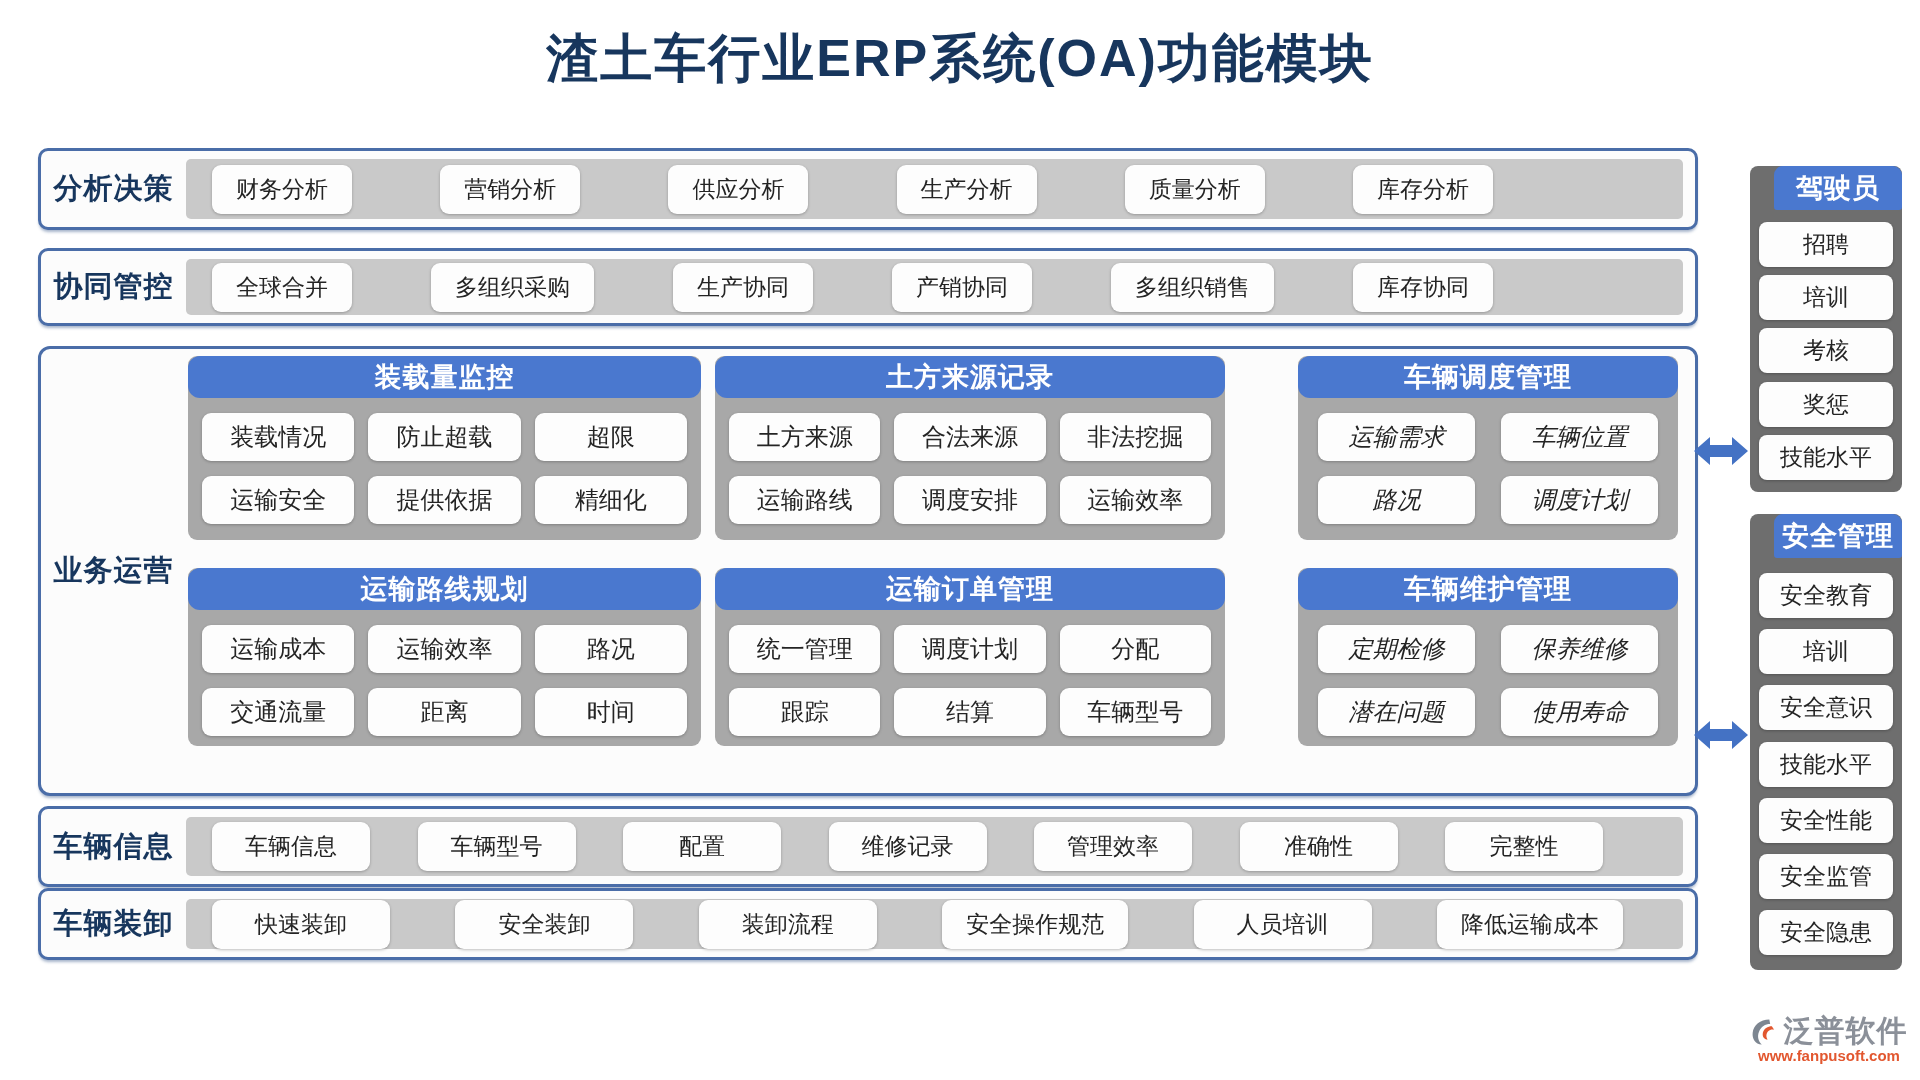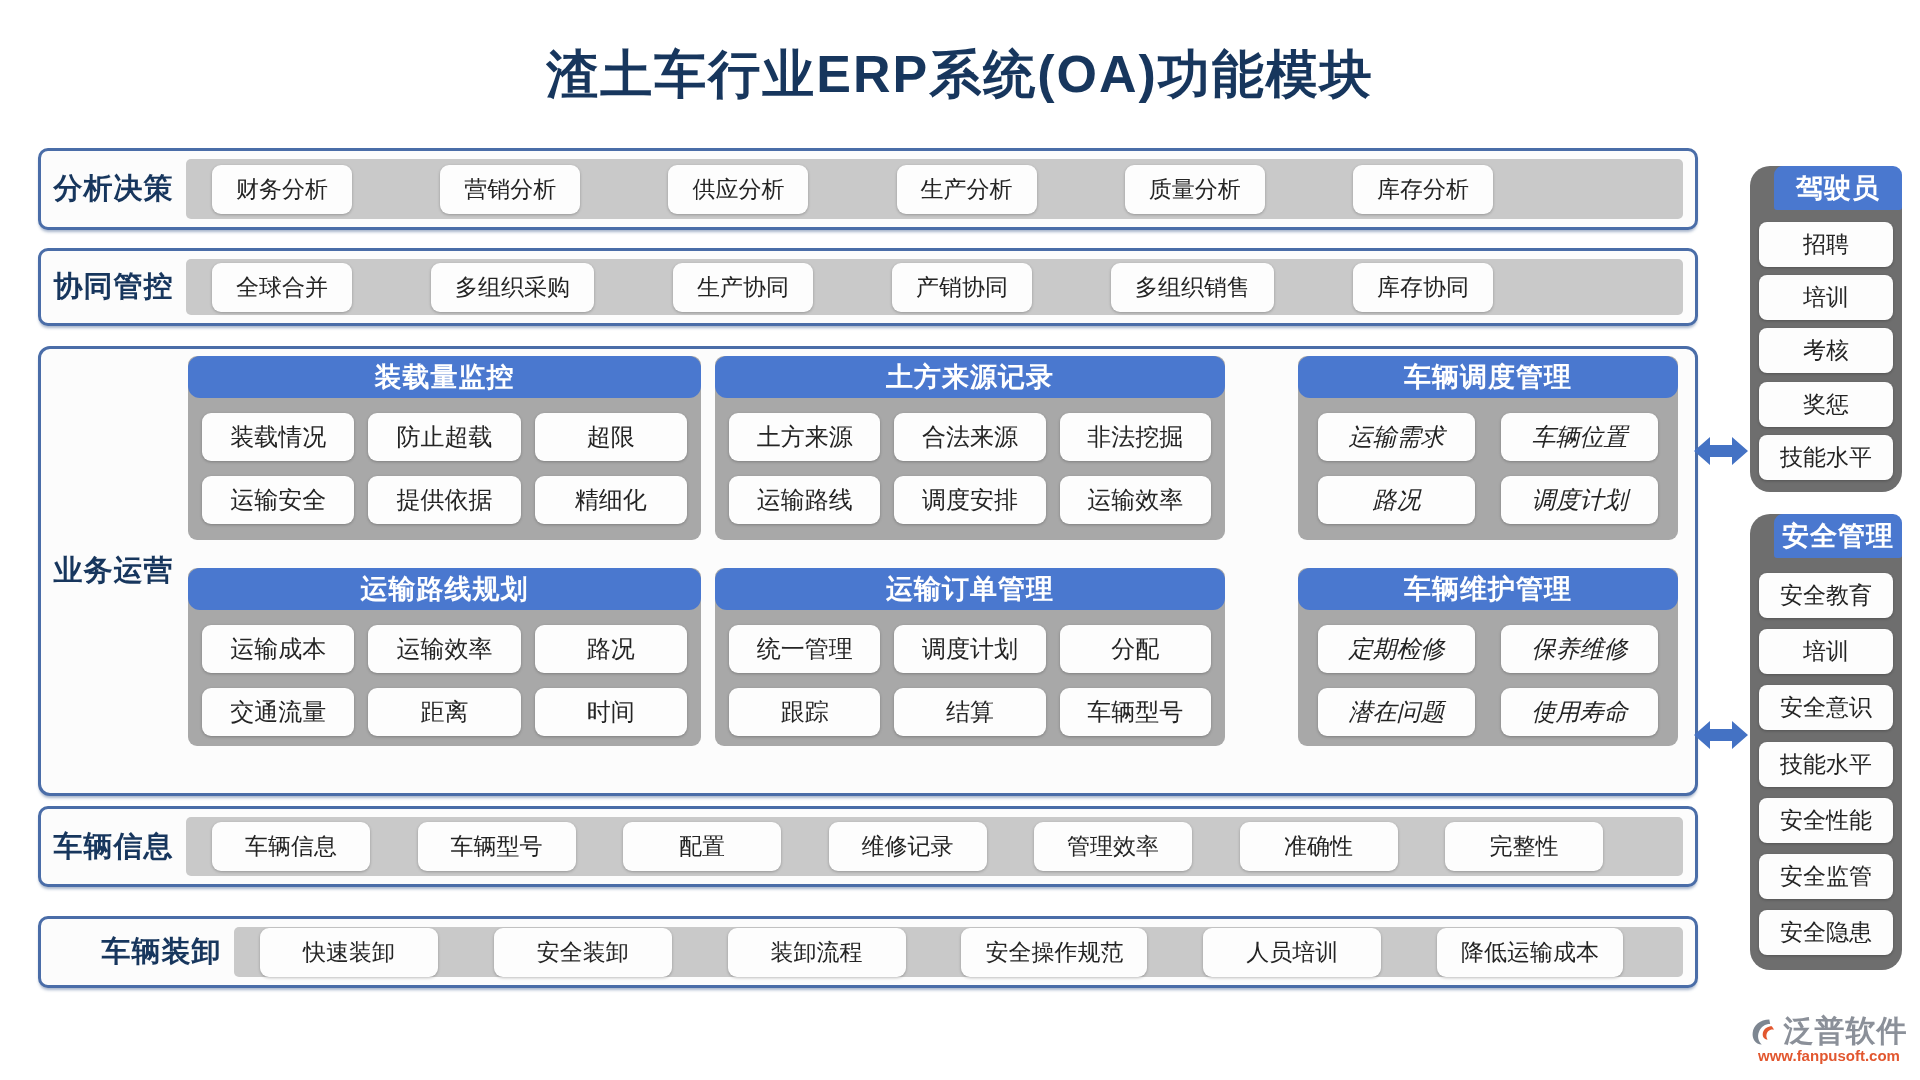--- a/index.html
+++ b/index.html
@@ -1,34 +1,34 @@
 <!DOCTYPE html>
 <html style="--title-navy: #17365d; --border-blue: #4a6da8; --header-blue: #4a78cf; --band-gray: #c9c9c9; --panel-gray: #a8a8a8; --sidebar-gray: #6e6e6e; --arrow-blue: #4472c4; --chip-white: #fdfdfd; --logo-orange: #e2572f; --logo-gray: #8b9099;"><head>
 <meta charset="utf-8">
 <style>
   html,body{margin:0;padding:0;background:#ffffff;}
   .canvas{
     position:relative;width:1920px;height:1080px;background:#ffffff;overflow:hidden;
     font-family:"Liberation Sans","DejaVu Sans",sans-serif;
   }
   .title{
-    position:absolute;top:40px;left:0;width:100%;margin:0;text-align:center;
+    position:absolute;top:24px;left:0;width:100%;margin:0;text-align:center;
     font-size:52px;font-weight:bold;letter-spacing:2px;color:var(--title-navy,#17365d);
   }
   
   .strip{
     position:absolute;left:38px;width:1660px;box-sizing:border-box;
     border:3px solid var(--border-blue,#4a6da8);border-radius:10px;background:#fcfcfc;
     display:flex;align-items:center;
     box-shadow:0 3px 3px -1px rgba(60,90,140,.45);
   }
   .s1{top:148px;height:82px;}
   .s2{top:248px;height:78px;}
   .s3{top:806px;height:81px;}
-  .s4{top:916px;height:72px;padding-left:48px;}
+  .s4{top:888px;height:72px;}
   .strip-label{
     width:145px;text-align:center;font-size:29px;font-weight:bold;
     color:var(--title-navy,#1d3a66);flex:0 0 auto;letter-spacing:1px;
   }
   .band{
     flex:1;align-self:stretch;margin:8px 12px 8px 0;background:var(--band-gray,#c9c9c9);
     border-radius:5px;display:flex;align-items:center;justify-content:space-between;
     padding:0 26px;box-sizing:border-box;
   }
   .s1 .band,.s2 .band{padding-right:190px;}
@@ -65,21 +65,21 @@
   }
   .panel-body{
     display:grid;padding:15px 14px 14px 14px;column-gap:14px;row-gap:15px;
   }
   .panel-body.cols3{grid-template-columns:repeat(3,1fr);}
   .panel-body.cols2{grid-template-columns:repeat(2,1fr);padding:15px 20px;column-gap:26px;font-style:italic;}
   .panel-body .chip{font-size:24px;padding:8px 13px;}
   
   .side{
     position:absolute;width:152px;background:var(--sidebar-gray,#6e6e6e);
-    border-radius:20px;box-sizing:border-box;padding-left:24px;
+    border-radius:8px;box-sizing:border-box;padding-left:24px;
   }
   .side-driver{left:1750px;top:166px;height:326px;}
   .side-safety{left:1750px;top:514px;height:456px;}
   .side-hdr{
     background:var(--header-blue,#4a78cf);color:#ffffff;font-weight:bold;font-size:27px;
     height:44px;line-height:44px;text-align:center;border-radius:9px 9px 3px 3px;letter-spacing:1px;
   }
   .side-body{
     position:absolute;top:44px;bottom:0;left:0;right:0;
     display:flex;flex-direction:column;justify-content:space-evenly;padding:4px 9px;

